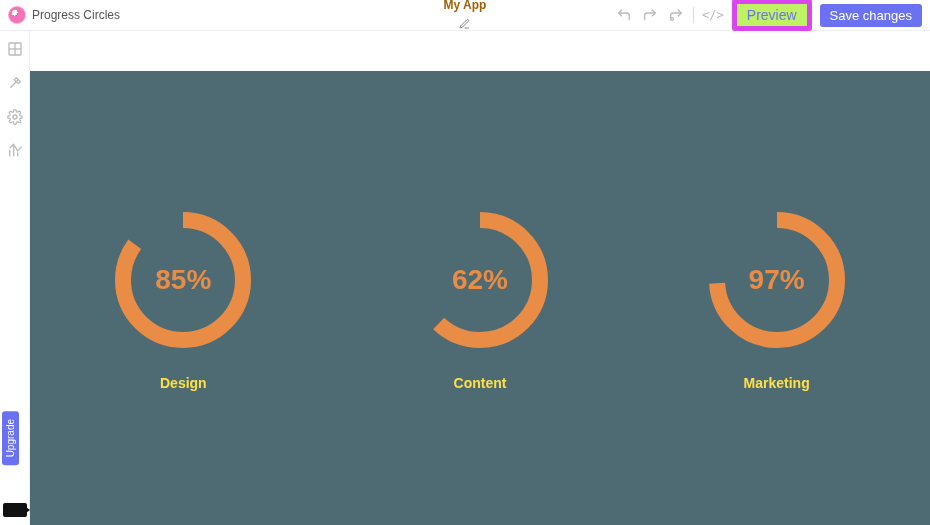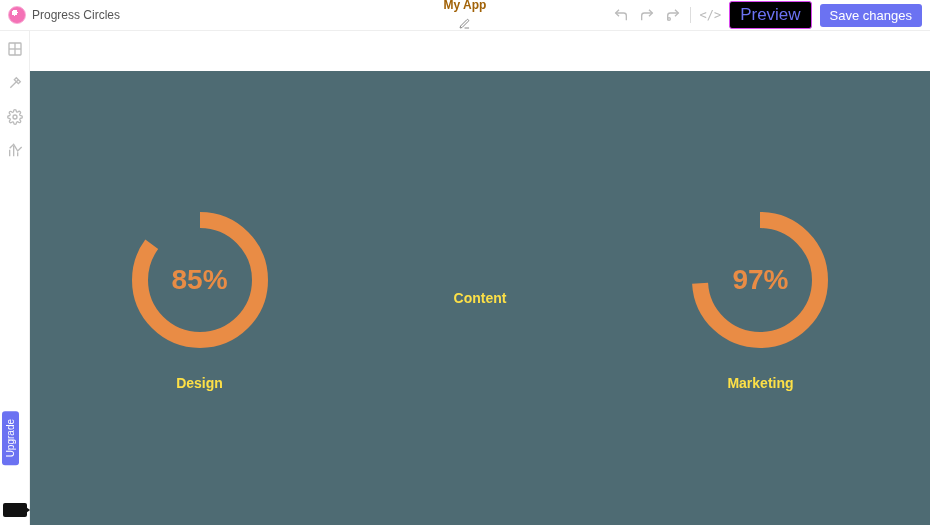--- a/index.html
+++ b/index.html
@@ -8,21 +8,21 @@
   .topbar { height: 28px; display: flex; align-items: center; border-bottom: 1px solid #eee; padding: 15px 8px; position: relative; background: #fff; }
   .topbar-left { display: flex; align-items: center; gap: 6px; }
   .logo { width: 18px; height: 18px; border-radius: 50%; background: radial-gradient(circle at 35% 35%, #fff 0 20%, #f472b6 20% 100%); border: 1px solid #f9a8d4; }
   .crumb { font-size: 12px; color: #555; }
   .topbar-center { position: absolute; left: 50%; transform: translateX(-50%); display: flex; align-items: center; gap: 6px; font-size: 12px; color: #a16207; font-weight: 600; flex-direction: column; }
   .topbar-right { margin-left: auto; display: flex; align-items: center; gap: 8px; }
   .icon-btn { width: 18px; height: 18px; display: flex; align-items: center; justify-content: center; color: #bbb; cursor: pointer; }
   .icon-btn svg { width: 16px; height: 16px; }
   .divider { width: 1px; height: 16px; background: #ddd; }
   .code-toggle { font-family: monospace; font-size: 12px; color: #bbb; cursor: pointer; }
-  .btn-outline { border: 1px solid #d946ef; color: #6b72f2; background: #000000; font-size: 17px; padding: 3px 10px; border-radius: 3px; cursor: pointer; }
+  .btn-outline { border: 5px solid #d946ef; color: #6b72f2; background: #bef264; font-size: 14px; padding: 3px 10px; border-radius: 3px; cursor: pointer; }
   .btn-solid { background: #6b72f2; color: #fff; border: none; font-size: 13px; padding: 4px 10px; border-radius: 3px; cursor: pointer; }
 
   .body { flex: 1; display: flex; min-height: 0; }
   .sidebar { width: 30px; background: #fff; border-right: 1px solid #eee; display: flex; flex-direction: column; align-items: center; padding-top: 10px; gap: 18px; position: relative; }
   .side-icon { color: #bbb; cursor: pointer; width: 16px; height: 16px; display: flex; align-items: center; justify-content: center; }
   .side-icon svg { width: 16px; height: 16px; }
   .upgrade { position: absolute; bottom: 60px; left: 2px; writing-mode: vertical-rl; transform: rotate(180deg); background: #6b72f2; color: #fff; font-size: 10px; padding: 8px 3px; border-radius: 3px; cursor: pointer; }
   .bl-corner { position: absolute; bottom: 8px; left: 3px; width: 24px; height: 14px; background: #111; border-radius: 2px; }
   .bl-corner::after { content:""; position:absolute; right:-3px; top:4px; width:0; height:0; border-top:3px solid transparent; border-bottom:3px solid transparent; border-left:4px solid #111; }
 
@@ -118,20 +118,26 @@
           <div class="card">
     <div class="ring-wrap">
       <svg viewBox="0 0 150 150">
         <circle cx="75" cy="75" r="60" fill="none" stroke="#e98c45" stroke-width="16" stroke-dasharray="320.4424506661589 376.99111843077515" stroke-linecap="butt"></circle>
       </svg>
       <div class="pct">85%</div>
     </div>
     <div class="label">Design</div>
   </div>
           <div class="card">
+    <div class="ring-wrap">
+      <svg viewBox="0 0 150 150">
+        <circle cx="75" cy="75" r="60" fill="none" stroke="#e98c45" stroke-width="16" stroke-dasharray="233.7344934270806 376.99111843077515" stroke-linecap="butt"></circle>
+      </svg>
+      <div class="pct">62%</div>
+    </div>
     <div class="label">Content</div>
   </div>
           <div class="card">
     <div class="ring-wrap">
       <svg viewBox="0 0 150 150">
         <circle cx="75" cy="75" r="60" fill="none" stroke="#e98c45" stroke-width="16" stroke-dasharray="278.9734276387736 376.99111843077515" stroke-linecap="butt"></circle>
       </svg>
       <div class="pct">97%</div>
     </div>
     <div class="label">Marketing</div>

